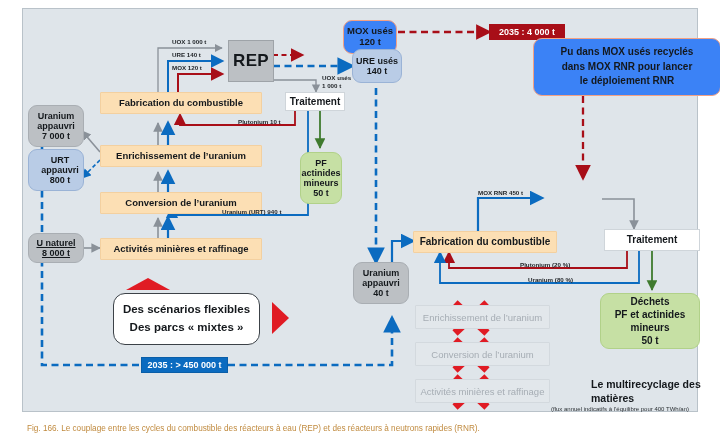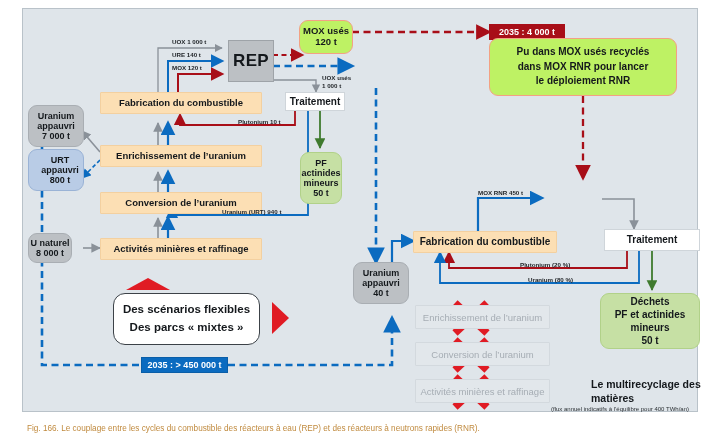--- a/index.html
+++ b/index.html
@@ -14,21 +14,21 @@
   .node{position:absolute;box-sizing:border-box;display:flex;align-items:center;
         justify-content:center;text-align:center;color:#14181c;font-weight:bold;line-height:1.12;}
 
   
   .proc{background:#fcdfb4;border:1px solid #f3d0a0;font-size:9.5px;border-radius:1px;}
   
   .mat-grey{background:#bcc0c4;border:1px solid #a9aeb3;border-radius:9px;font-size:9px;}
   
   .mat-blue{background:#b9cce6;border:1px solid #9ab3d6;border-radius:9px;font-size:9px;}
   
-  .mat-salmon{background:#bef264;border:1px solid #f3a184;border-radius:9px;font-size:9.5px;}
+  .mat-salmon{background:#3b82f6;border:1px solid #f3a184;border-radius:9px;font-size:9.5px;margin-left:44px;}
   
   .mat-green{background:#c6e0a4;border:1px solid #b1d189;border-radius:9px;font-size:9px;}
   
   .reactor{background:#bcc0c4;border:1px solid #9ea3a8;font-size:17px;letter-spacing:.3px;justify-content:center;}
   
   .white-box{background:#ffffff;border:1px solid #cfd5da;font-size:10px;}
 
   .badge{position:absolute;display:flex;align-items:center;justify-content:center;
          font-weight:bold;font-size:9px;color:#ffffff;box-sizing:border-box;}
   .badge-red{background:#a80e18;}
@@ -172,36 +172,40 @@
   <div class="node mat-grey" style="left:28px;top:105px;width:56px;height:42px;flex-direction:column;">
     <span>Uranium</span>
     <span>appauvri</span>
     <span>7 000 t</span>
   </div>
   <div class="node mat-blue" style="left:28px;top:149px;width:56px;height:42px;flex-direction:column;padding-left:8px;">
     <span>URT</span>
     <span>appauvri</span>
     <span>800 t</span>
   </div>
-  <div class="node mat-grey" style="left:28px;top:233px;width:44px;height:30px;flex-direction:column;">
+  <div class="node mat-grey" style="left:28px;top:233px;width:56px;height:30px;flex-direction:column;text-decoration:underline;">
     <span>U naturel</span>
     <span>8 000 t</span>
   </div>
 
   <div class="node reactor" style="left:228px;top:40px;width:46px;height:42px;">
     <span>REP</span>
   </div>
 
   <div class="node white-box" style="left:285px;top:92px;width:60px;height:19px;">
     <span>Traitement</span>
   </div>
 
   <div class="node mat-salmon" style="left:299px;top:20px;width:54px;height:34px;flex-direction:column;">
     <span>MOX usés</span>
     <span>120 t</span>
+  </div>
+  <div class="node mat-blue" style="left:352px;top:49px;width:50px;height:34px;flex-direction:column;">
+    <span>URE usés</span>
+    <span>140 t</span>
   </div>
 
   <div class="node mat-green" style="left:300px;top:152px;width:42px;height:52px;flex-direction:column;">
     <span>PF</span>
     <span>actinides</span>
     <span>mineurs</span>
     <span>50 t</span>
   </div>
 
   <div class="flowlabel s2" style="left:172px;top:38px;">UOX 1 000 t</div>

